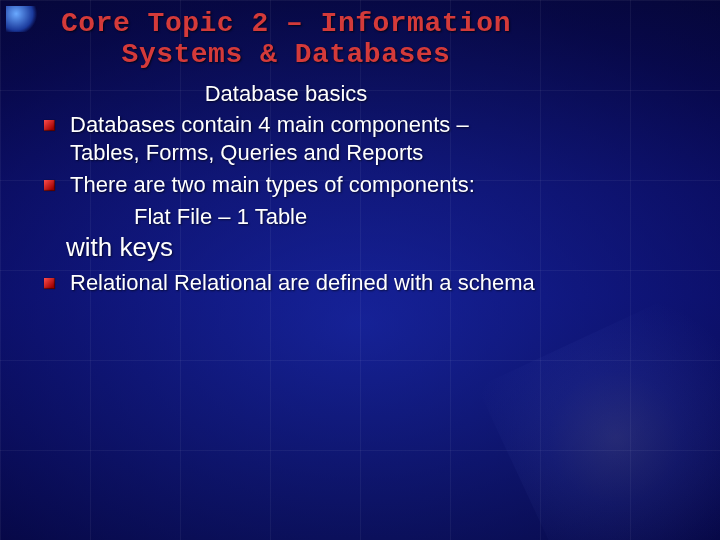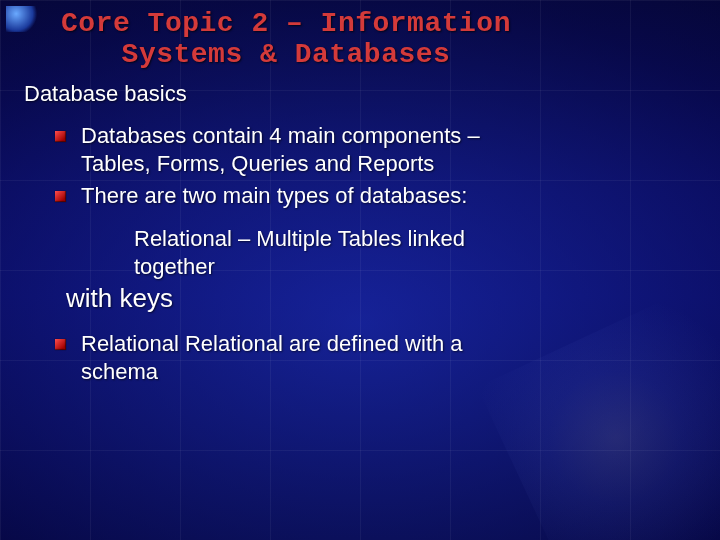--- a/index.html
+++ b/index.html
@@ -61,29 +61,29 @@
     color: #d43a3a;
     font-size: 28px;
     line-height: 1.12;
     text-align: center;
     margin: 0 0 10px 0;
     letter-spacing: 0.5px;
     padding: 0 20px;
     text-shadow: 1px 1px 2px rgba(0,0,0,0.7);
   }
   .subhead {
-    text-align: left;
+    text-align: center;
     font-size: 22px;
     margin: 6px 0 2px 0;
     text-shadow: 1px 1px 2px rgba(0,0,0,0.6);
   }
   ul.bullets {
     list-style: none;
     padding: 0 8px 0 42px;
-    margin: 15px;
+    margin: 4px;
   }
   ul.bullets > li {
     position: relative;
     font-size: 22px;
     line-height: 1.28;
     margin: 0 0 4px 0;
     text-shadow: 1px 1px 2px rgba(0,0,0,0.6);
   }
   ul.bullets > li::before {
     content: "";
@@ -117,23 +117,23 @@
 <div class="wisp"></div>
 
 <div class="slide">
 
   <h1 class="title">Core Topic 2 – Information Systems &amp; Databases</h1>
 
   <div class="subhead">Database basics</div>
 
   <ul class="bullets">
     <li>Databases contain 4 main components – Tables, Forms, Queries and Reports</li>
-    <li>There are two main types of databases:</li>
+    <li>There are two main types of components:</li>
   </ul>
 
-  <div class="sub">Relational – Multiple Tables linked together</div>
+  <div class="sub">Flat File – 1 Table</div>
   <div class="sub-cont">with keys</div>
 
   <ul class="bullets">
     <li>Relational Relational are defined with a schema</li>
   </ul>
 
 </div>
 
 </body></html>

